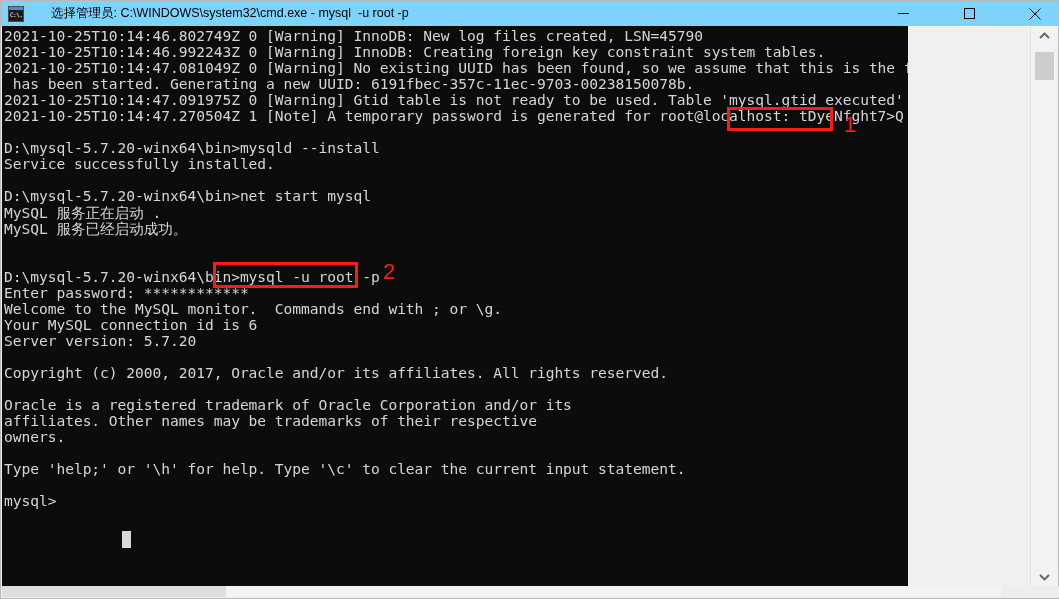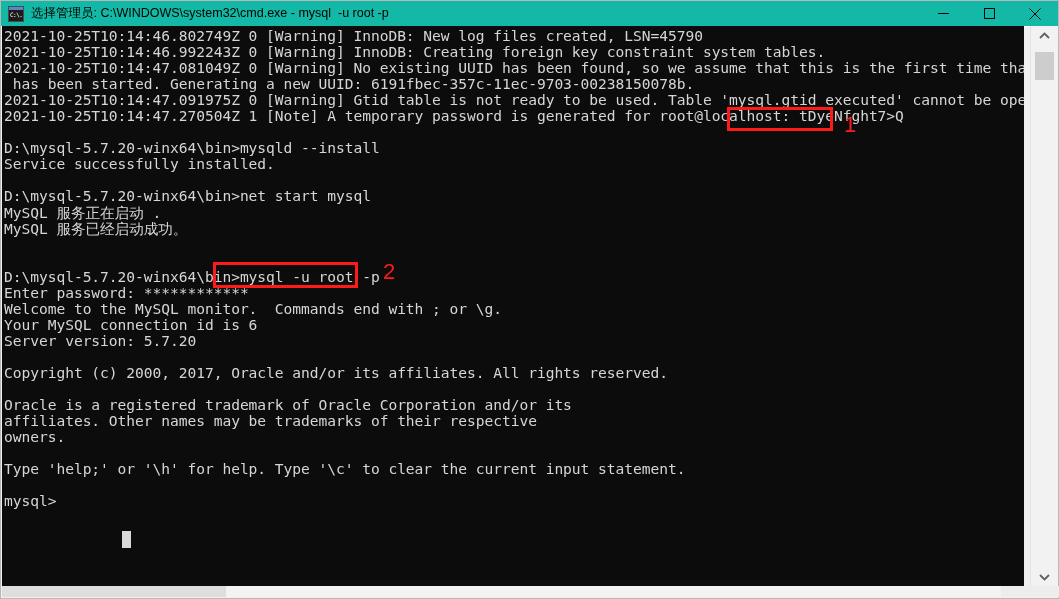--- a/index.html
+++ b/index.html
@@ -22,24 +22,25 @@
     box-sizing: border-box;
     border: 1px solid #b8b8b8;
   }
 
   
   #titlebar {
     position: absolute;
     left: 0; top: 0;
     width: 1057px;
     height: 25px;
-    background: #14b8a6;
+    background: #7dd3fc;
     display: flex;
     align-items: center;
     border-bottom: 1px solid #ffffff;
+    gap: 20px;
   }
   #app-icon {
     width: 16px;
     height: 16px;
     margin-left: 7px;
     margin-right: 7px;
     flex: 0 0 auto;
     position: relative;
     background: #ffffff;
     border: 1px solid #4a4a4a;
@@ -80,21 +81,21 @@
     justify-content: center;
     flex: 0 0 auto;
   }
   .win-btn svg { display: block; }
 
   
   #console {
     position: absolute;
     left: 1px;
     top: 25px;
-    width: 1022px;
+    width: 906px;
     height: 561px;
     background: #0c0c0c;
     overflow: hidden;
   }
   #console-text {
     position: absolute;
     left: 2px;
     top: 2px;
     white-space: pre;
     font-family: "DejaVu Sans Mono", monospace;

